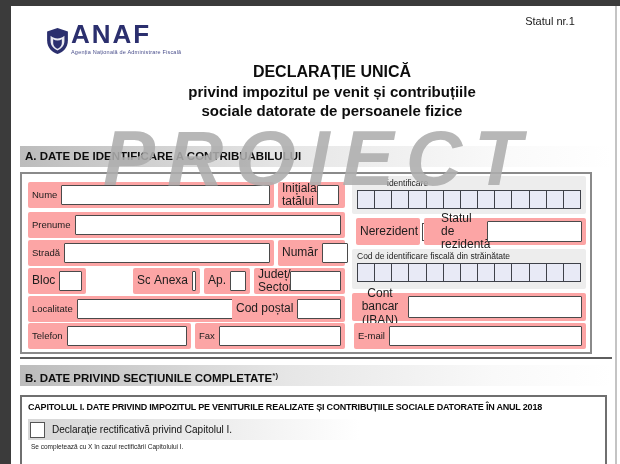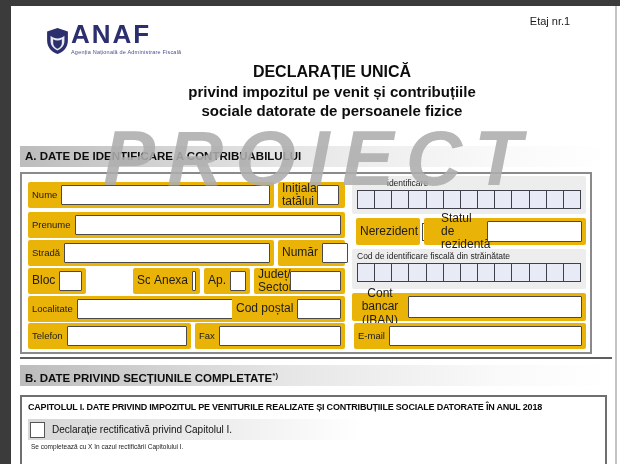--- a/index.html
+++ b/index.html
@@ -37,21 +37,21 @@
     background:linear-gradient(to right,#bcbcbc,#e6e6e6 45%,#f9f9f9 80%,#fff);
     font-weight:bold;font-size:11.5px;line-height:21px;padding-left:5px;color:#0d0d0d;
     white-space:nowrap;
   }
   .sec-header sup{font-size:8px;vertical-align:4px;}
 
   
   .panel-a{position:absolute;left:9px;top:166px;width:572px;height:182px;border:2px solid #8a8a8a;background:#fff;box-sizing:border-box;}
 
   .group{
-    position:absolute;height:26px;background:#eab308;border-radius:2px;box-sizing:border-box;
+    position:absolute;height:26px;background:#fca5a5;border-radius:2px;box-sizing:border-box;
     display:flex;align-items:center;gap:4px;padding:0 4px;
   }
   .lbl{font-size:9.5px;color:#1c1c1c;line-height:1.1;flex:0 0 auto;}
   .lbl.sm{font-size:12px;}
   .inp{background:#fff;border:1px solid #4a4a4a;height:20px;flex:1 1 auto;border-radius:1px;box-sizing:border-box;}
   .inp.small{flex:0 0 auto;width:22px;}
 
   .stack{position:absolute;background:#ededed;border-radius:2px;box-sizing:border-box;padding:2px 5px;}
   .stack .slbl{font-size:8.5px;color:#1c1c1c;line-height:11px;}
   .cellrow{display:flex;height:19px;margin-top:1px;}
@@ -83,21 +83,21 @@
       <path d="M12 0 L24 4 L24 14 C24 23 18 28 12 30 C6 28 0 23 0 14 L0 4 Z" fill="#2b2f6e"></path>
       <path d="M4 9 C9 13 15 13 20 9 L20 15 C20 21 16 24 12 26 C8 24 4 21 4 15 Z" fill="#ffffff" opacity="0.9"></path>
       <path d="M7 13 C10 15 14 15 17 13 L17 17 C17 21 14 23 12 24 C10 23 7 21 7 17 Z" fill="#2b2f6e"></path>
     </svg>
     <div class="logo-text">
       <div class="logo-brand">ANAF</div>
       <div class="logo-sub">Agenția Națională de Administrare Fiscală</div>
     </div>
   </div>
 
-  <div class="anexa">Etaj nr.1</div>
+  <div class="anexa">Statul nr.1</div>
 
   <div class="title">
     <div class="t1">DECLARAȚIE UNICĂ</div>
     <div class="t2">privind impozitul pe venit și contribuțiile</div>
     <div class="t3">sociale datorate de persoanele fizice</div>
   </div>
 
   <div class="watermark">PROIECT</div>
 
   <div class="sec-header" style="top:140px;">A. DATE DE IDENTIFICARE A CONTRIBUABILULUI</div>

